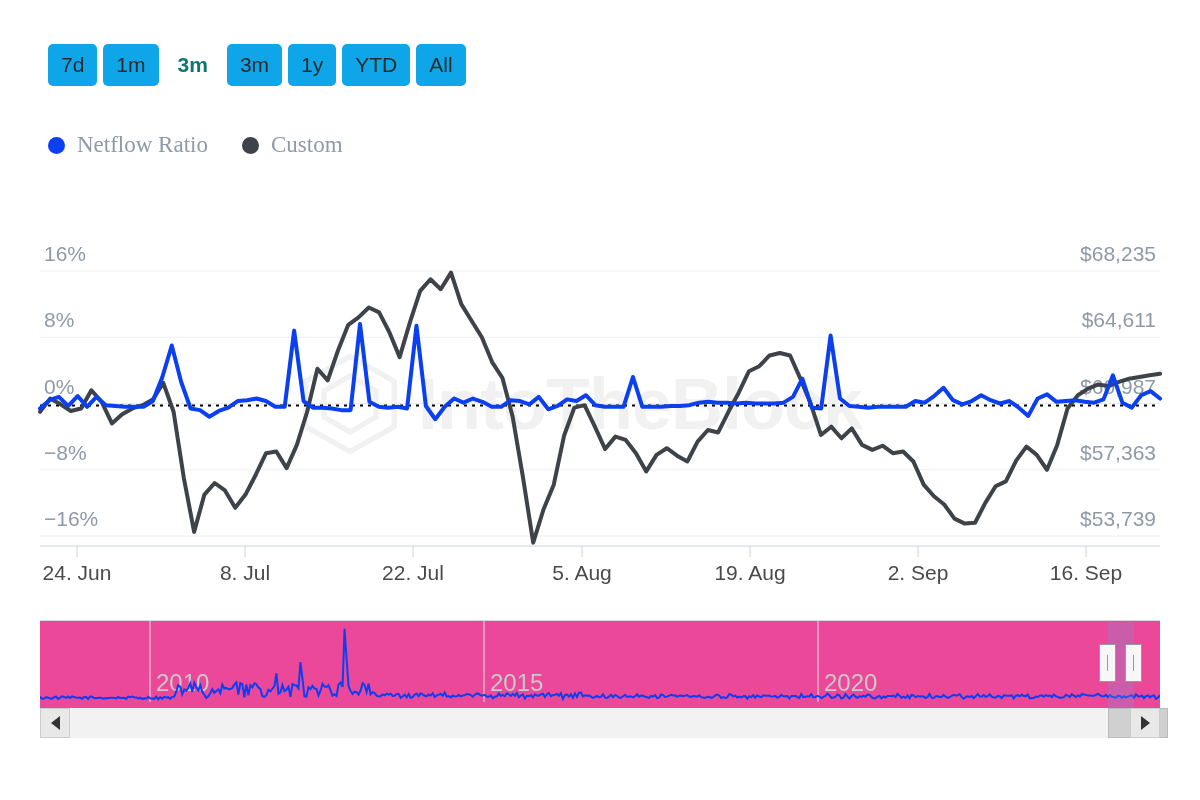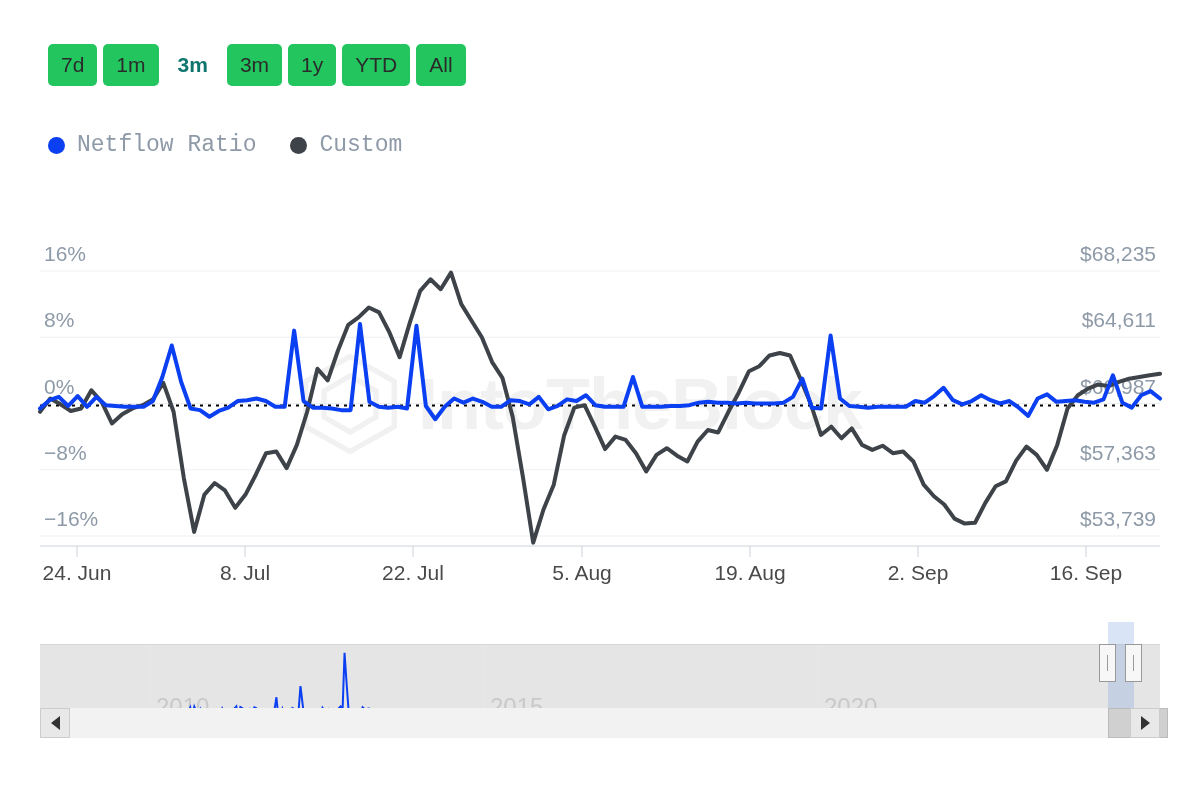--- a/index.html
+++ b/index.html
@@ -19,21 +19,21 @@
   
   #range-selector {
     position: absolute;
     left: 48px;
     top: 44px;
     display: flex;
     gap: 6px;
     align-items: center;
   }
   .range-btn {
-    background: #22c55e;
+    background: #0ea5e9;
     border: none;
     border-radius: 5px;
     height: 42px;
     padding: 0 13px;
     font-family: "Liberation Sans", sans-serif;
     font-size: 21px;
     color: #2b2b2b;
     line-height: 42px;
     cursor: pointer;
     white-space: nowrap;
@@ -63,21 +63,21 @@
   .legend-dot {
     width: 17px;
     height: 17px;
     border-radius: 50%;
     display: inline-block;
     flex: 0 0 auto;
   }
   .legend-label {
     font-size: 23px;
     color: #8e9aa8;
-    font-family: Liberation Mono, monospace;
+    font-family: Liberation Serif, serif;
     white-space: nowrap;
   }
 
   
   #chart-area {
     position: absolute;
     left: 0;
     top: 0;
     width: 980px;
     height: 800px;
@@ -157,24 +157,23 @@
     top: 620px;
     width: 1120px;
     height: 118px;
   }
   #nav-series-box {
     position: absolute;
     left: 0;
     top: 0;
     width: 1120px;
     height: 88px;
-    background: #e5e5e5;
+    background: #ec4899;
     border-top: 1px solid #d8d8d8;
     overflow: hidden;
-    margin-top: 24px;
   }
   #nav-svg { display: block; }
   .nav-year-label {
     font-family: "Liberation Sans", sans-serif;
     font-size: 24px;
     fill: #c9c9c9;
   }
   .nav-grid {
     stroke: #e8e8e8;
     stroke-width: 1;

